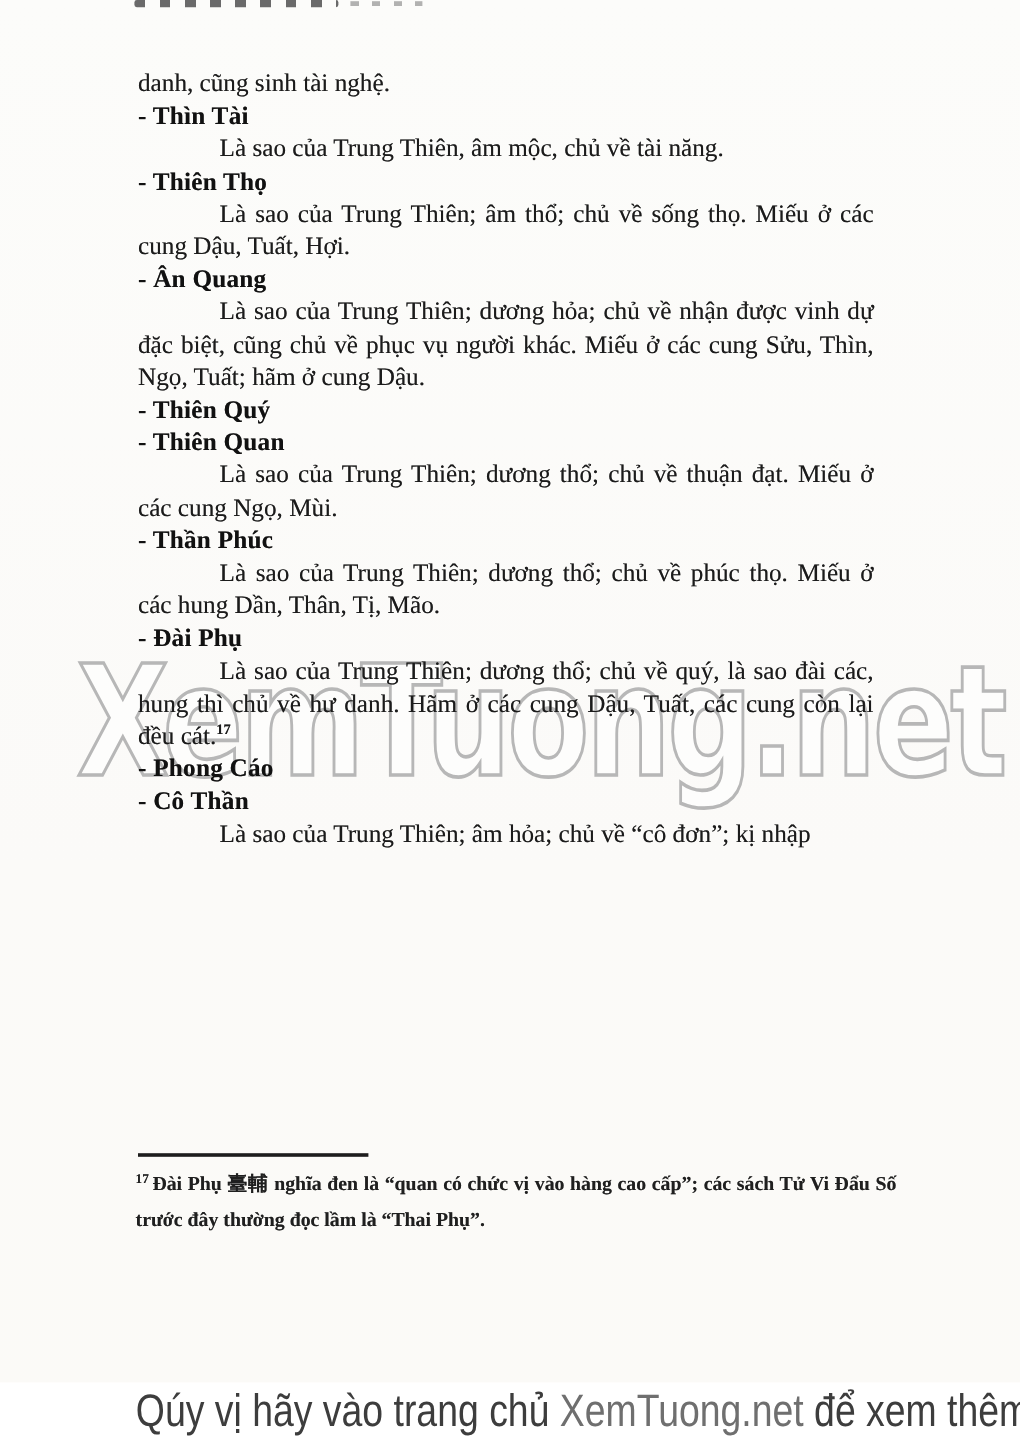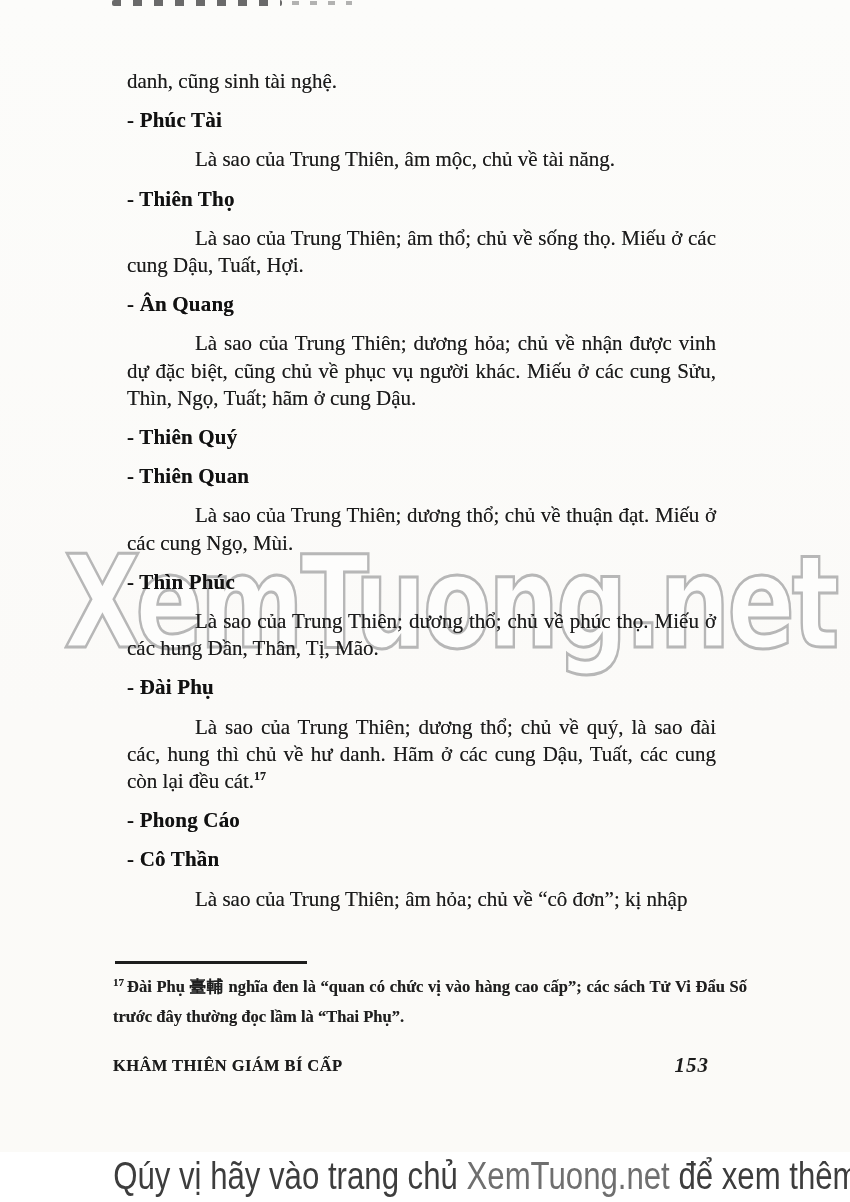--- a/index.html
+++ b/index.html
@@ -22,21 +22,21 @@
     position:absolute;top:1px;left:292px;width:60px;height:4px;
     background:repeating-linear-gradient(90deg,#6a6a6a 0 7px,rgba(0,0,0,0) 7px 18px);
     opacity:.5;filter:blur(.6px);
   }
   .content{
     position:absolute;left:115px;top:56px;width:613px;z-index:2;
     font-size:21px;line-height:27.2px;color:#1b1b1b;
     text-align:justify;
     text-shadow:0 0 .5px rgba(20,20,20,.55);
   }
-  .content p{margin:12px;}
+  .content p{margin:0;}
   .para{text-indent:68px;}
   .para.cont{text-indent:0;}
   .heading{
     margin-left:68px;font-weight:bold;color:#111;
     letter-spacing:.2px;text-align:left;
   }
   sup.ref{font-weight:bold;font-size:12px;line-height:0;}
   
   .watermark{
     position:absolute;left:64px;top:528px;z-index:1;
@@ -86,46 +86,42 @@
 
 <div class="page">
 
   <div class="top-remnant"></div>
   <div class="top-remnant2"></div>
 
   <div class="watermark">XemTuong.net</div>
 
   <div class="content">
     <p class="para cont">danh, cũng sinh tài nghệ.</p>
-    <p class="heading">- Phúc Tài</p>
+    <p class="heading">- Thìn Tài</p>
     <p class="para">Là sao của Trung Thiên, âm mộc, chủ về tài năng.</p>
     <p class="heading">- Thiên Thọ</p>
     <p class="para">Là sao của Trung Thiên; âm thổ; chủ về sống thọ. Miếu ở các cung Dậu, Tuất, Hợi.</p>
     <p class="heading">- Ân Quang</p>
     <p class="para">Là sao của Trung Thiên; dương hỏa; chủ về nhận được vinh dự đặc biệt, cũng chủ về phục vụ người khác. Miếu ở các cung Sửu, Thìn, Ngọ, Tuất; hãm ở cung Dậu.</p>
     <p class="heading">- Thiên Quý</p>
     <p class="heading">- Thiên Quan</p>
     <p class="para">Là sao của Trung Thiên; dương thổ; chủ về thuận đạt. Miếu ở các cung Ngọ, Mùi.</p>
-    <p class="heading">- Thìn Phúc</p>
+    <p class="heading">- Thần Phúc</p>
     <p class="para">Là sao của Trung Thiên; dương thổ; chủ về phúc thọ. Miếu ở các hung Dần, Thân, Tị, Mão.</p>
     <p class="heading">- Đài Phụ</p>
     <p class="para"><span>Là sao của Trung Thiên; dương thổ; chủ về quý, là sao đài các, hung thì chủ về hư danh. Hãm ở các cung Dậu, Tuất, các cung còn lại đều cát.</span><sup class="ref">17</sup></p>
     <p class="heading">- Phong Cáo</p>
     <p class="heading">- Cô Thần</p>
     <p class="para">Là sao của Trung Thiên; âm hỏa; chủ về “cô đơn”; kị nhập</p>
   </div>
 
   <div class="footnote-rule"></div>
 
   <div class="footnote">
     <sup>17</sup><span>Đài Phụ 臺輔 nghĩa đen là “quan có chức vị vào hàng cao cấp”; các sách Tử Vi Đẩu Số trước đây thường đọc lầm là “Thai Phụ”.</span>
   </div>
 
-  <div class="footer">
-    <span class="book-title">KHÂM THIÊN GIÁM BÍ CẤP</span>
-    <span class="page-number">153</span>
-  </div>
 
   <div class="banner">
     <span class="banner-inner"><span>Qúy vị hãy vào trang chủ </span><span class="site">XemTuong.net</span><span> để xem thêm nhiều mục hay khác</span></span>
   </div>
 
 </div>
 
 </body></html>

